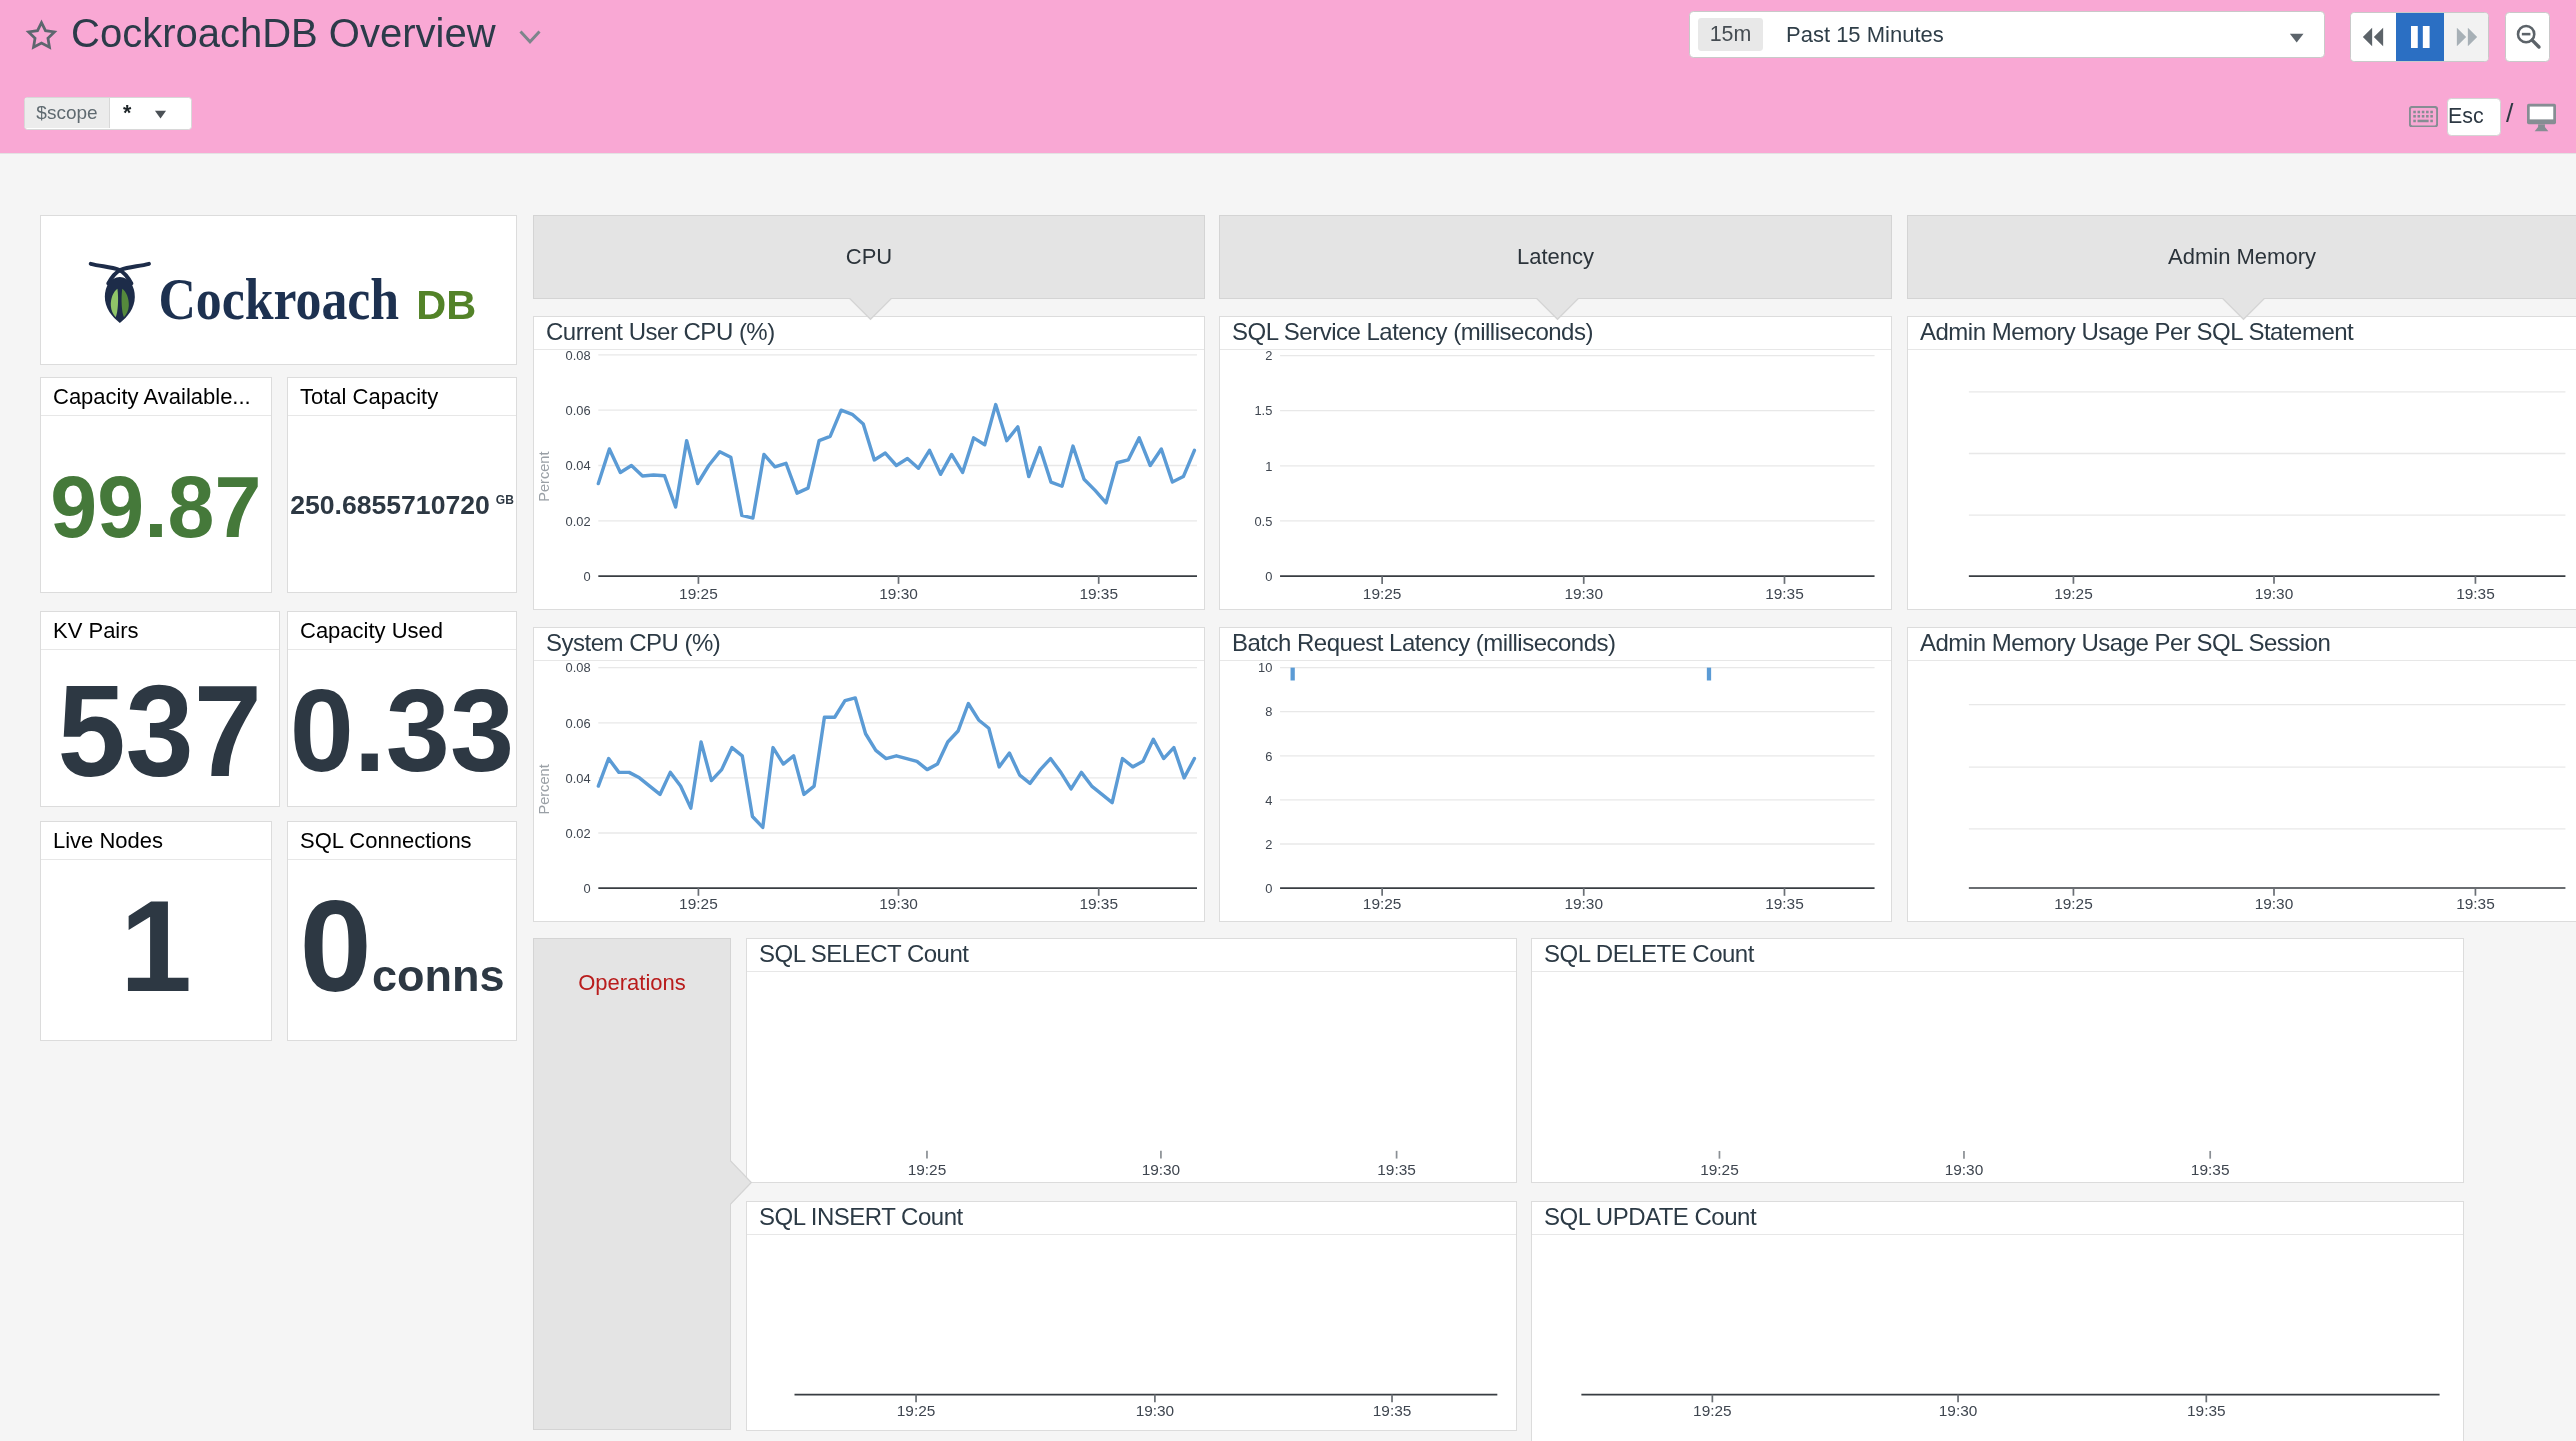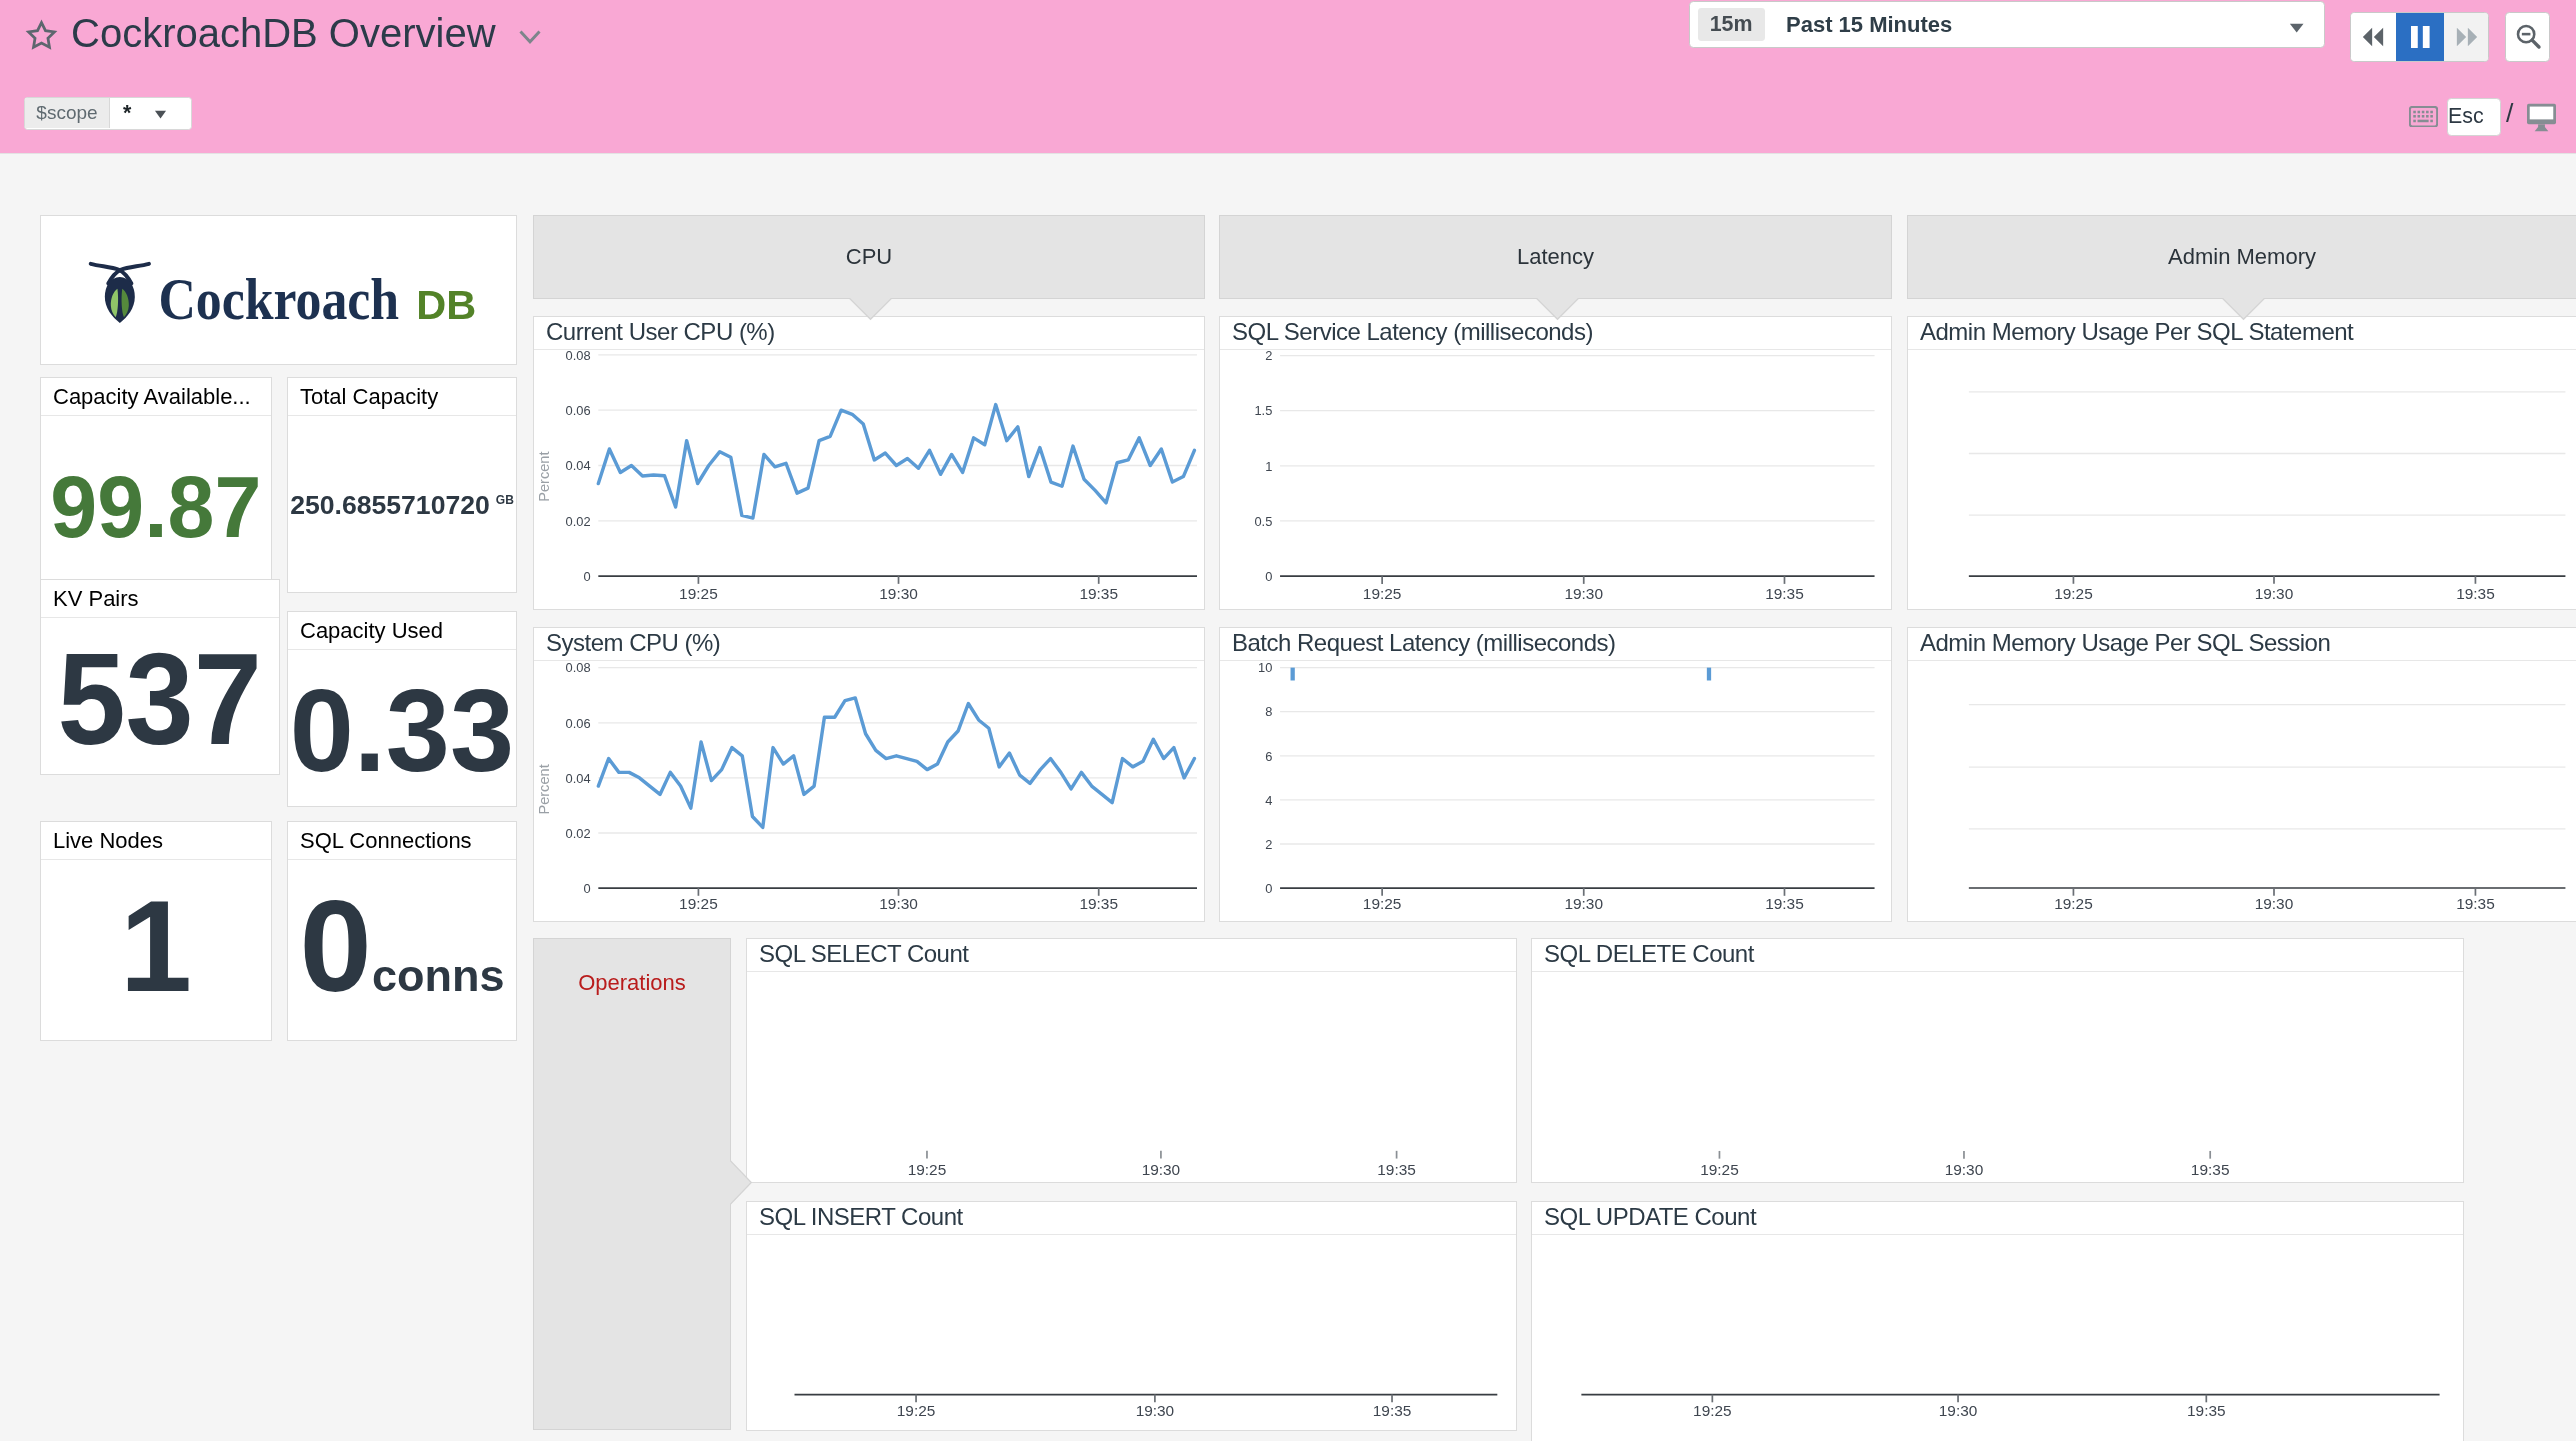--- a/index.html
+++ b/index.html
@@ -1,19 +1,19 @@
 <!DOCTYPE html>
 <html style="font-size:13.7px"><head><meta charset="utf-8">
 <style>
 * { margin:0; padding:0; box-sizing:border-box; }
 html,body { width:2576px; height:1441px; background:#f5f5f5; font-family:"Liberation Sans", sans-serif; }
 #page { position:relative; width:2576px; height:1441px; overflow:hidden; }
 #topbar { position:absolute; left:0; top:0; width:2576px; height:154px; background:#f9a8d4; border-bottom:1.7px solid #e3e3e3; }
 #dashtitle { position:absolute; left:71px; top:11px; font-size:40px; color:#2c3b49; }
-#timebox { position:absolute; left:1689px; top:1px; width:636px; height:47px; border:1.7px solid #c9c9c9; border-radius:4.3px; background:#fff;font-weight:bold; }
+#timebox { position:absolute; left:1689px; top:11px; width:636px; height:47px; border:1.7px solid #c9c9c9; border-radius:4.3px; background:#fff; }
 #chip15 { position:absolute; left:7.7px; top:6px; height:33px; padding:0 12px; background:#e8e8e8; border-radius:3.4px; font-size:21.4px; line-height:33px; color:#454c52; }
 #past15 { position:absolute; left:96px; top:0; font-size:22px; line-height:45px; color:#2f3e48; }
 #playgroup { position:absolute; left:2350px; top:12px; width:139px; height:50px; border:1.7px solid #c9c9c9; border-radius:4.3px; background:#fff; overflow:hidden; }
 .pseg { position:absolute; top:0; height:48px; }
 #zoombtn { position:absolute; left:2505px; top:12px; width:45px; height:50px; border:1.7px solid #c9c9c9; border-radius:4.3px; background:#fff; }
 #scopebox { position:absolute; left:24px; top:97px; width:168px; height:33px; border:1.7px solid #d8d8d8; border-radius:3.4px; background:#fff; }
 #scopelabel { position:absolute; left:0; top:0; width:85px; height:30px; background:#ececec; border-right:1.7px solid #d8d8d8; color:#5f6a70; font-size:19px; line-height:30px; text-align:center; }
 #scopestar { position:absolute; left:98px; top:2.6px; font-size:21.4px; font-weight:bold; color:#1c2327; }
 #escbox { position:absolute; left:2447px; top:98px; width:54px; height:38px; border:1.7px solid #d4d4d4; border-radius:4.3px; background:#fff; font-size:21.4px; line-height:34px; color:#2d3843; }
 #slash { position:absolute; left:2506px; top:98px; font-size:26.6px; color:#2d3843; }
@@ -124,21 +124,21 @@
     </div>
 <div class="card" style="left:287px;top:377px;width:230px;height:216px">
       <div class="stitle">Total Capacity</div>
       <div class="sval" style="height:174px">
         <div style="display:flex;align-items:flex-start;position:relative;top:2.6px">
           <span style="font-size:26.6px">250.6855710720</span>
           <span style="font-size:12px;margin-left:6px;margin-top:3.4px">GB</span>
         </div>
       </div>
     </div>
-<div class="card" style="left:40px;top:579px;width:240px;height:196px">
+<div class="card" style="left:40px;top:611px;width:240px;height:196px">
       <div class="stitle">KV Pairs</div>
       <div class="sval" style="height:153px">
         <div style="font-size:129px;transform:scaleX(0.95);position:relative;top:4.3px">537</div>
       </div>
     </div>
 <div class="card" style="left:287px;top:611px;width:230px;height:196px">
       <div class="stitle">Capacity Used</div>
       <div class="sval" style="height:153px">
         <div style="font-size:117px;transform:scaleX(0.985);position:relative;top:4.3px">0.33</div>
       </div>

